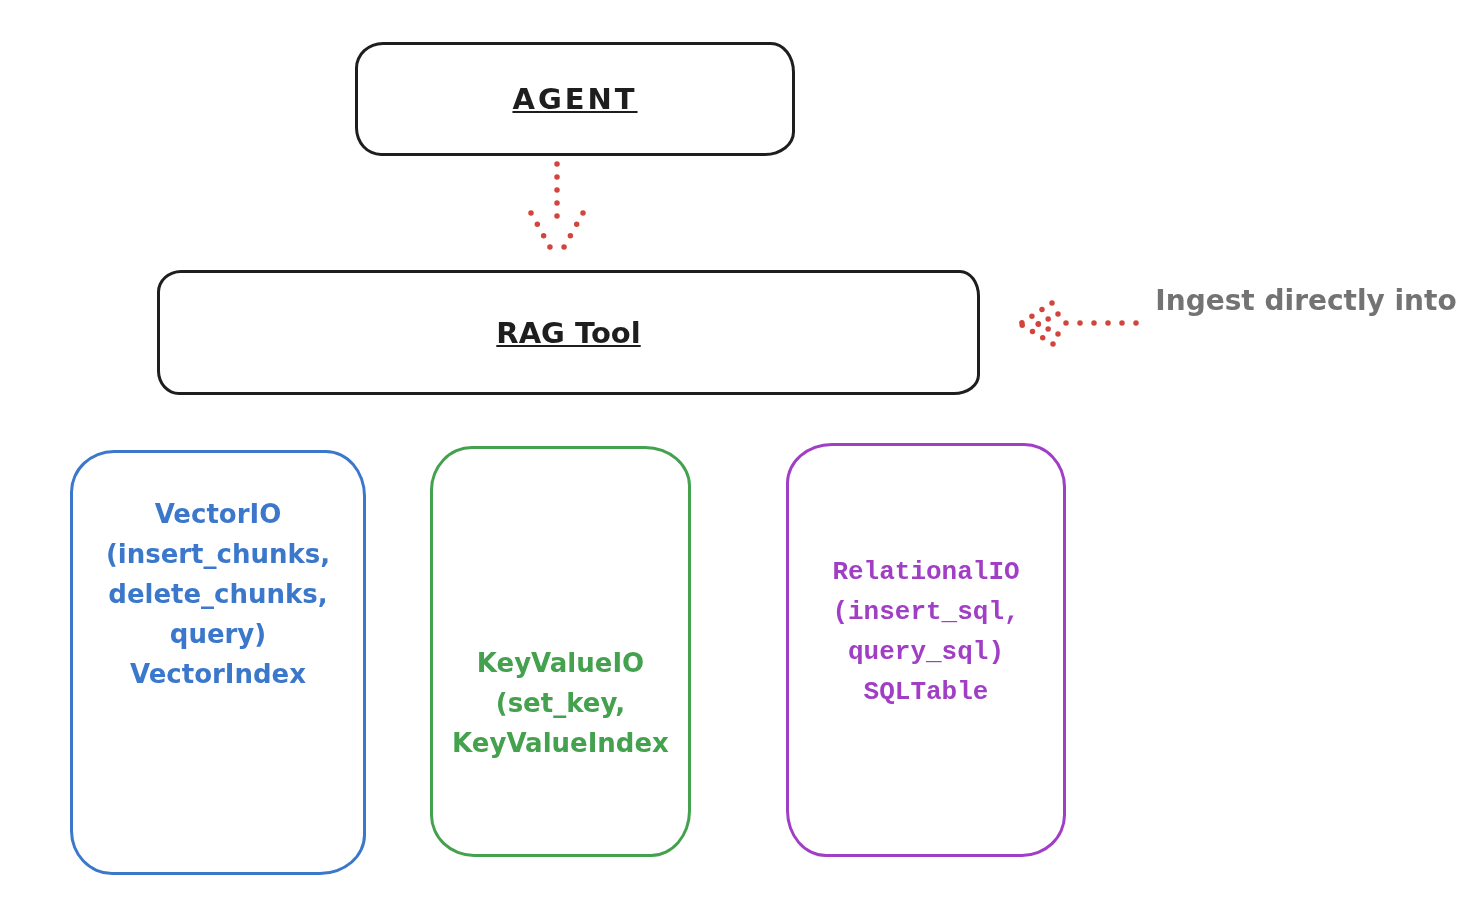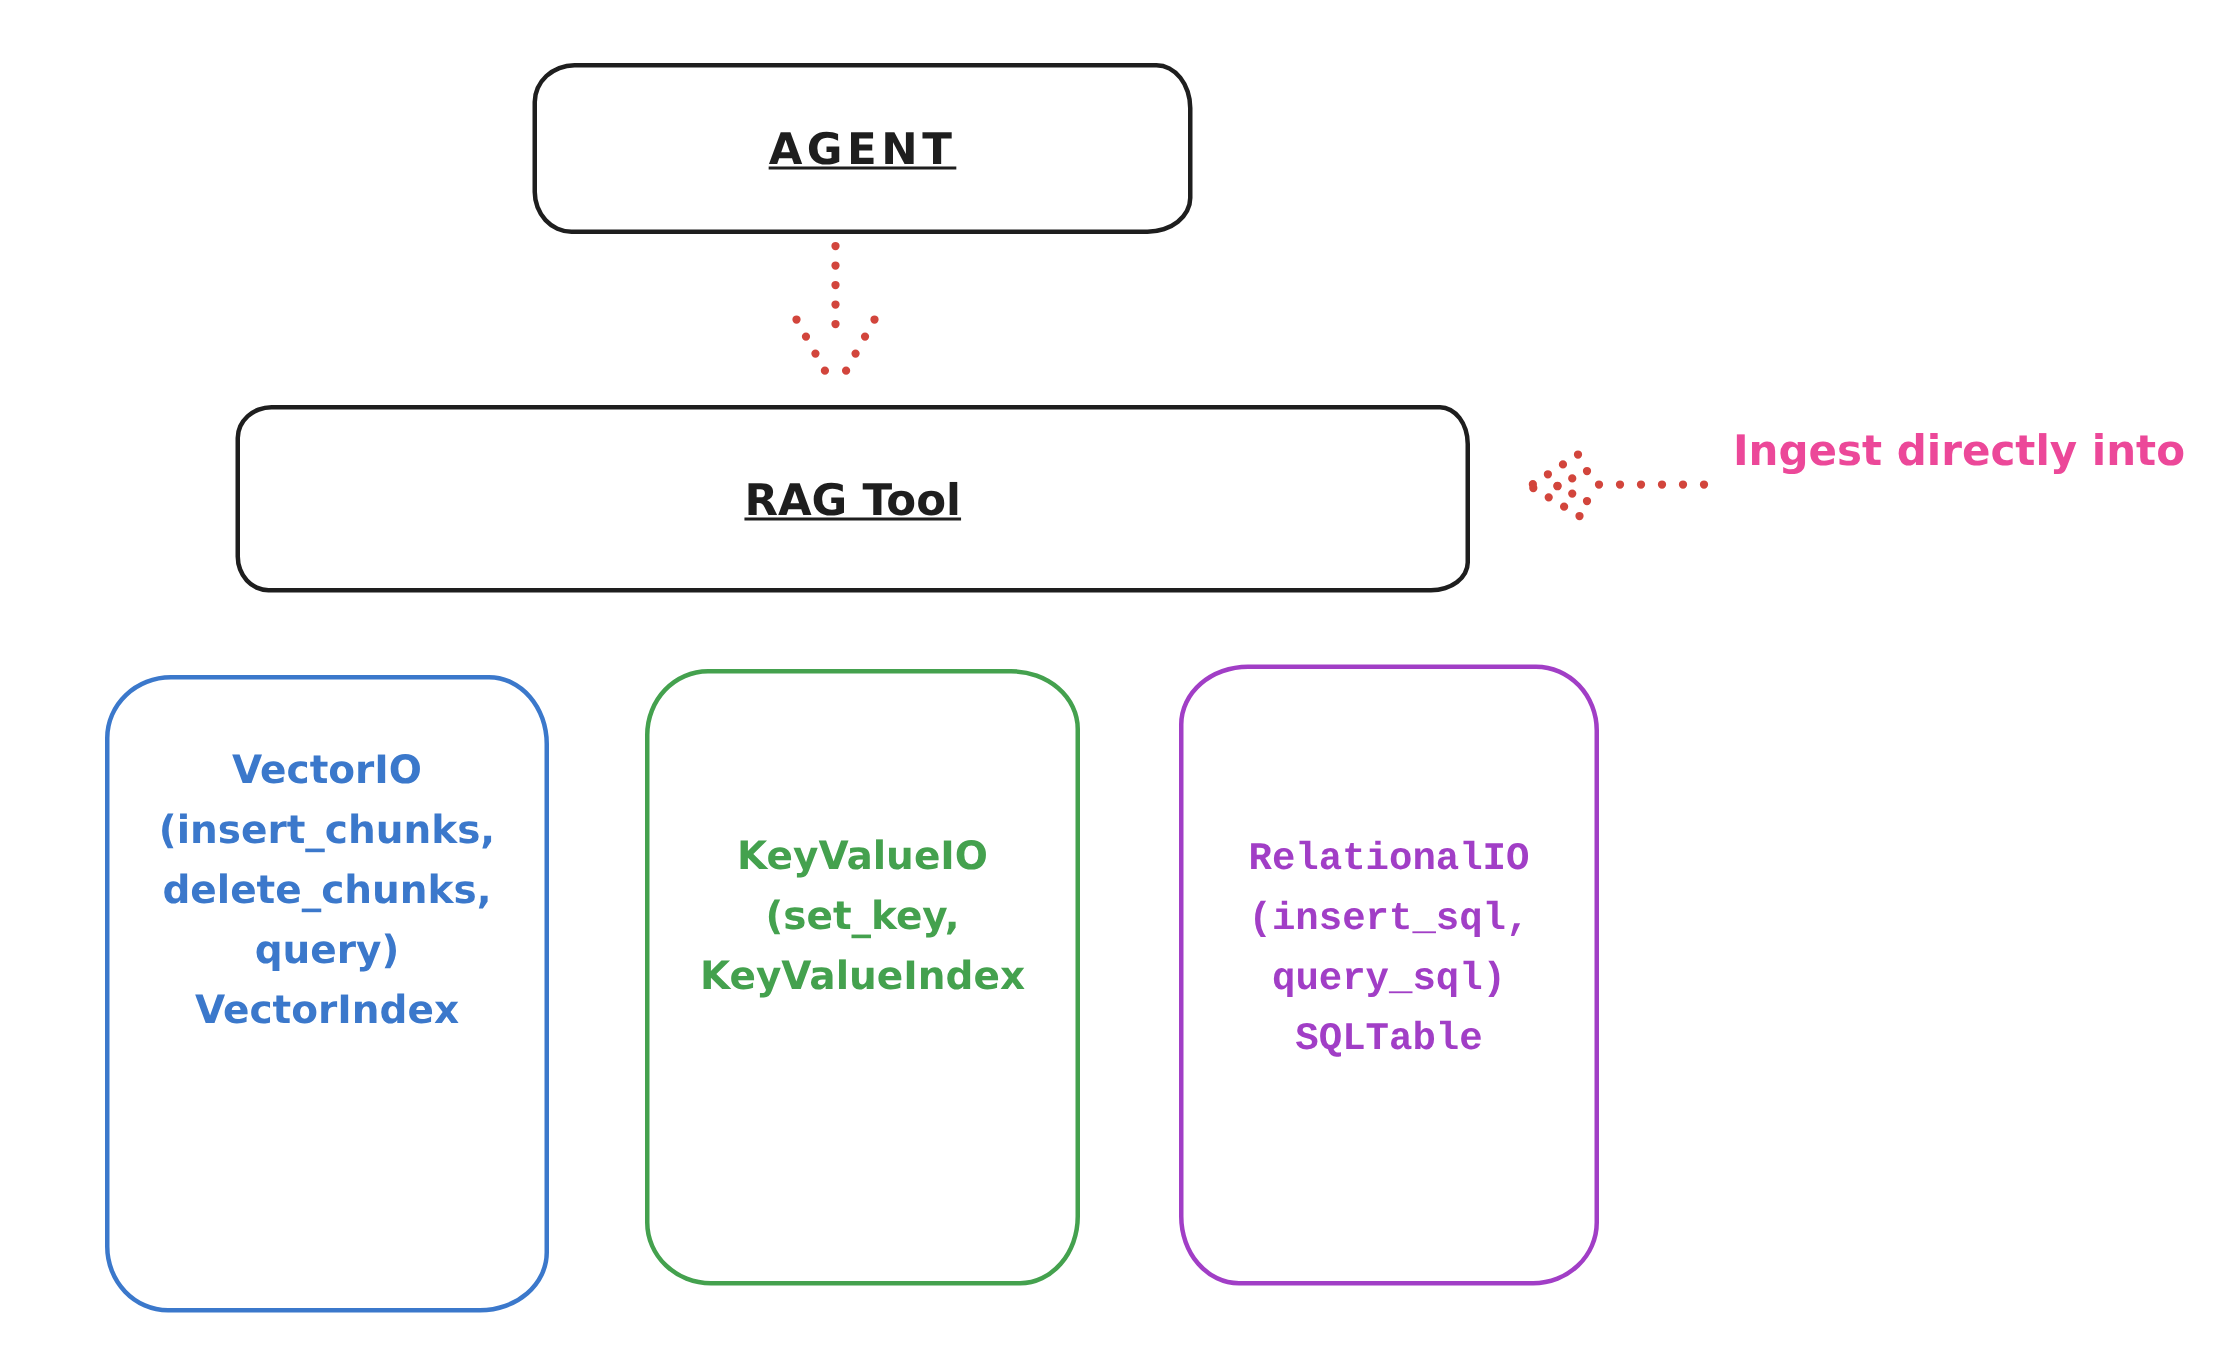--- a/index.html
+++ b/index.html
@@ -61,22 +61,23 @@
     line-height: 40px;
   }
   .store-0 {
     left: 70px; top: 450px;
     width: 296px; height: 425px;
     border-radius: 44px 40px 46px 42px / 42px 46px 40px 44px;
   }
   .store-0 .store-text { padding-top: 41px; }
   .store-1 {
     left: 430px; top: 446px;
-    width: 290px; height: 411px;
+    width: 261px; height: 411px;
     border-radius: 42px 46px 40px 44px / 44px 40px 46px 42px;
+    align-items: center;
   }
   .store-1 .store-text { padding-top: 102px; }
   .store-2 {
     left: 786px; top: 443px;
     width: 280px; height: 414px;
     border-radius: 46px 42px 44px 40px / 40px 44px 42px 46px;
   }
   .store-2 .store-text { padding-top: 106px; }
   .index-label { }
 </style>
@@ -104,21 +105,21 @@
   <svg class="arrow arrow-left" viewBox="0 0 136 64">
     <g fill="none" stroke-width="5.5" stroke-linecap="round" style="stroke: rgb(210, 69, 60);">
       <path d="M128 31 L54 31" stroke-dasharray="0,14"></path>
       <path d="M44 11 L12 32" stroke-dasharray="0,12"></path>
       <path d="M45 52 L12 32" stroke-dasharray="0,12"></path>
       <path d="M50 22 L30 32" stroke-dasharray="0,11"></path>
       <path d="M50 42 L30 32" stroke-dasharray="0,11"></path>
     </g>
   </svg>
 
-  <div class="annotation" style="color: #ec4899;">
+  <div class="annotation" style="color: #737373;">
     <div>Ingest directly into</div>
   </div>
 
   <div class="box store store-0" style="border-color: rgb(59, 120, 203);">
     <div class="store-text" style="color: rgb(59, 120, 203);">
       <div>VectorIO</div>
       <div>(insert_chunks,</div>
       <div>delete_chunks,</div>
       <div>query)</div>
       <div class="index-label">VectorIndex</div>

